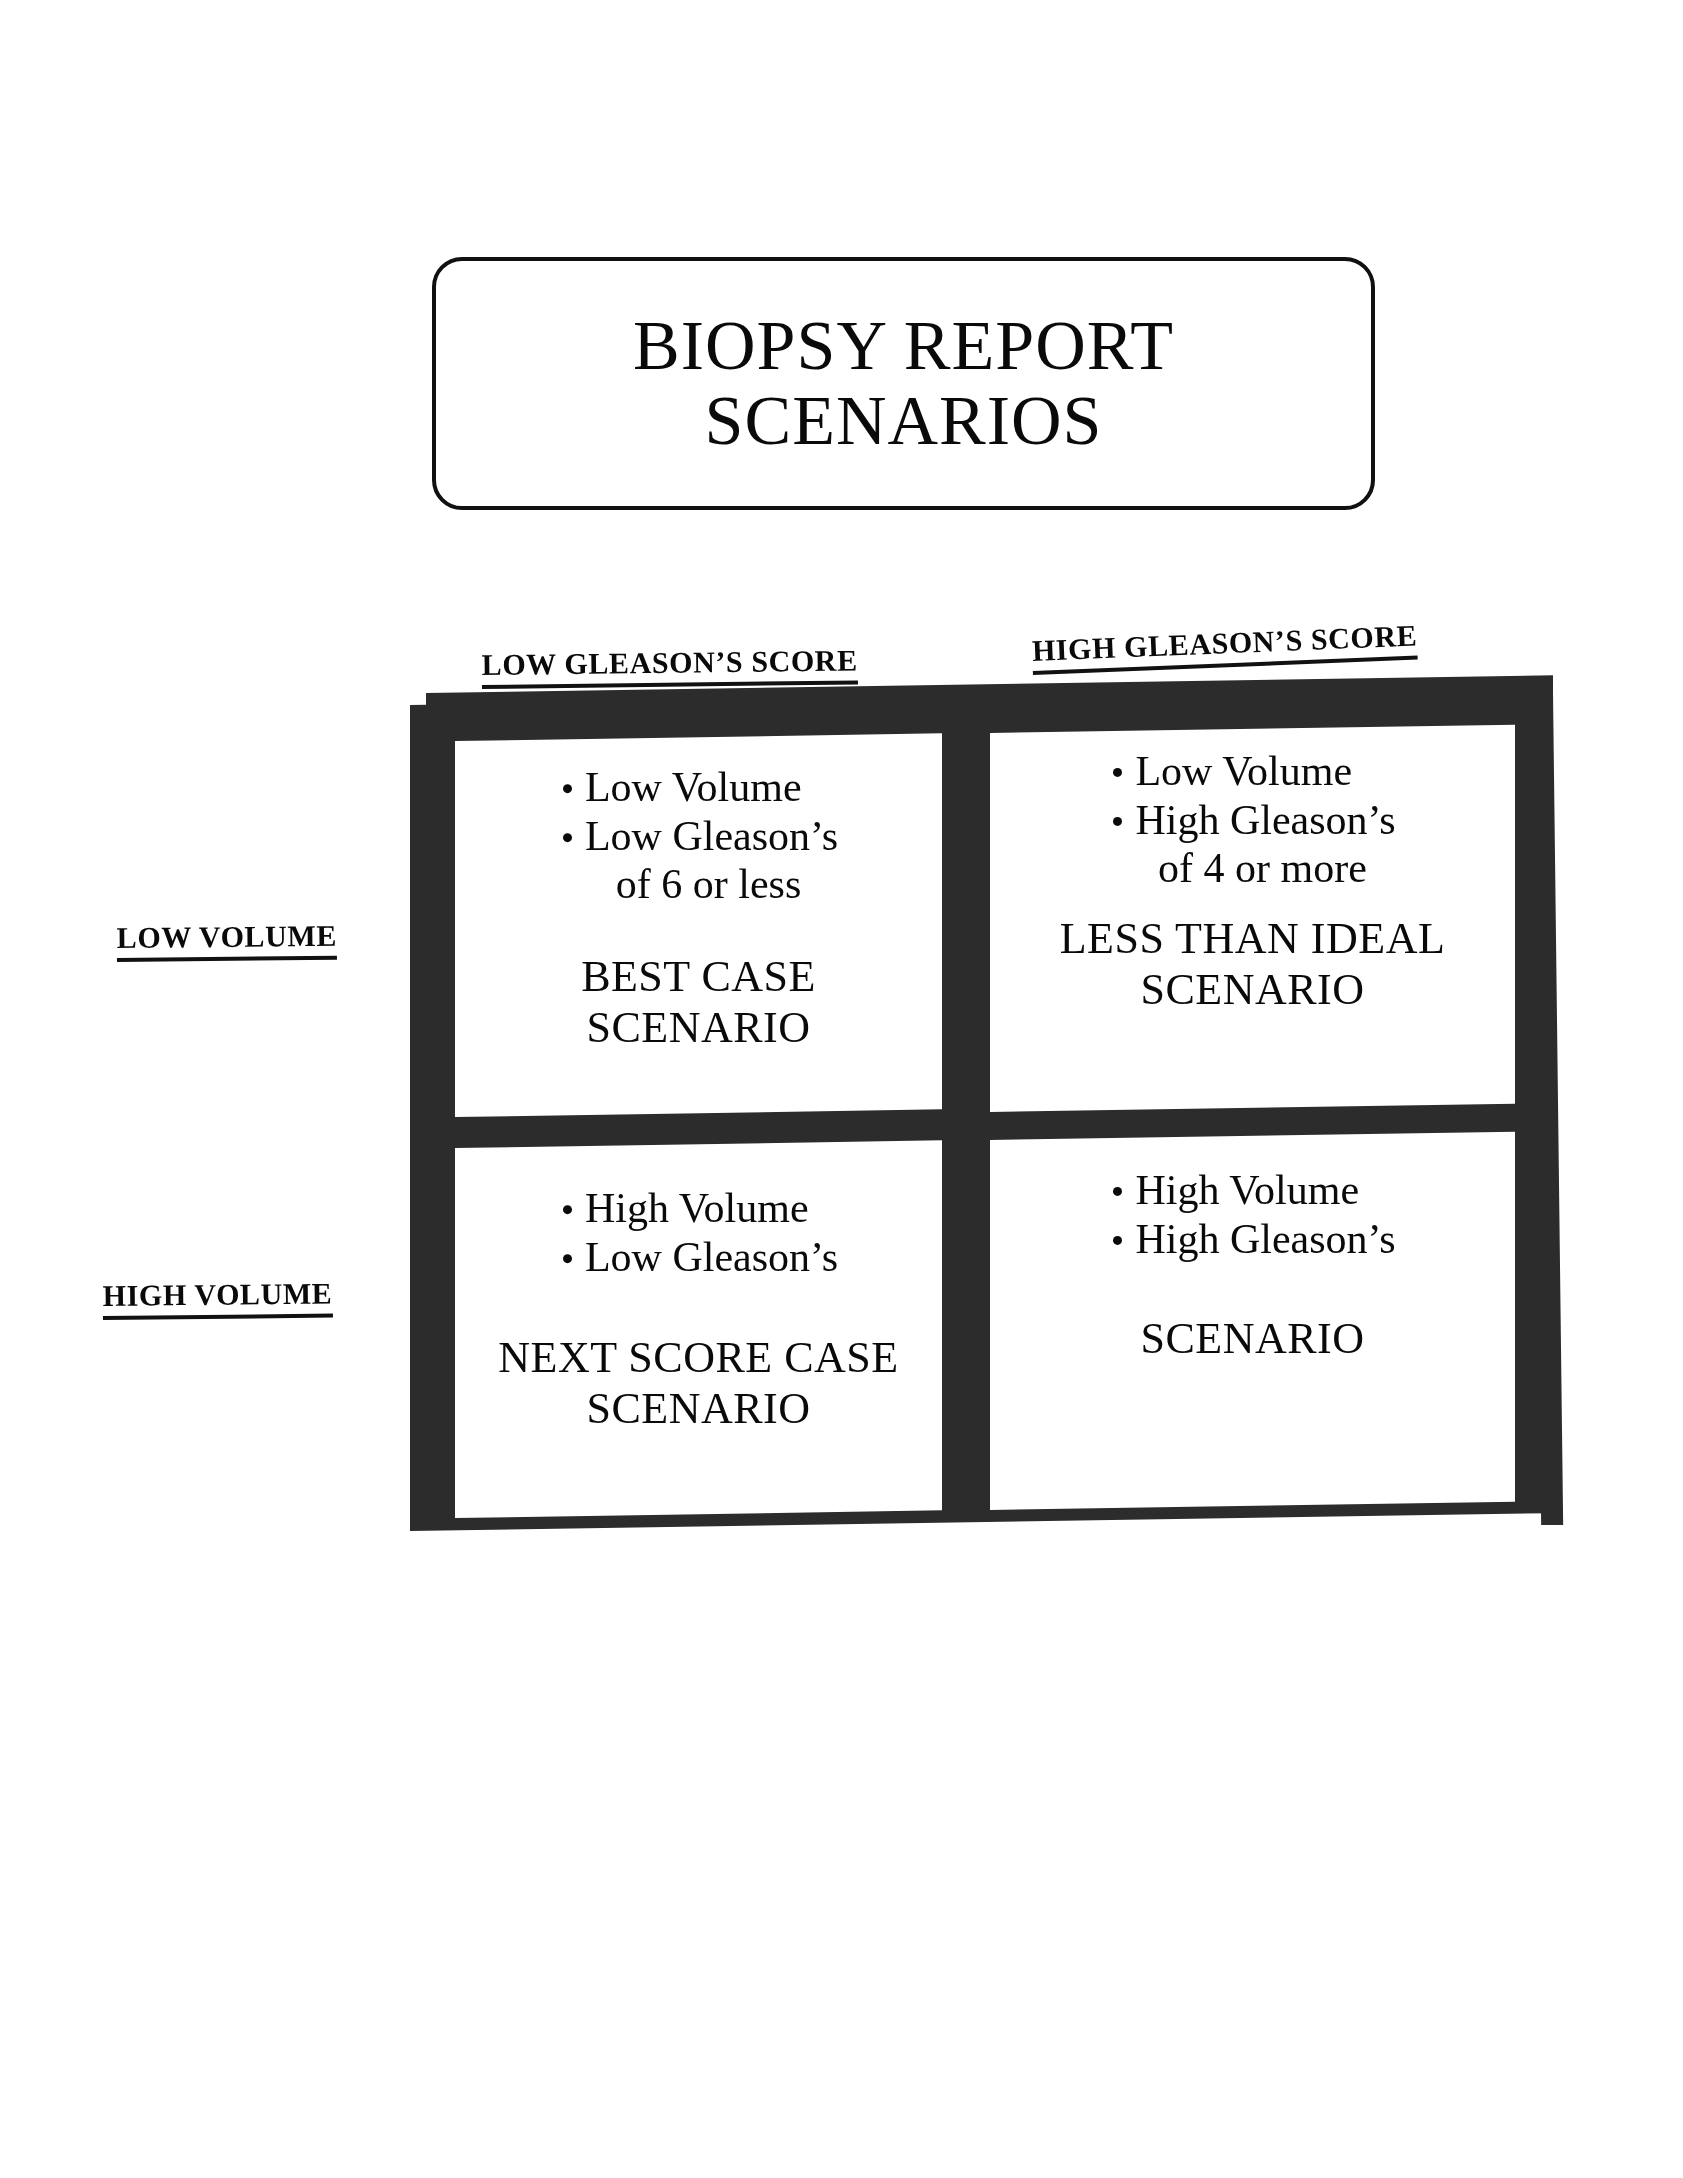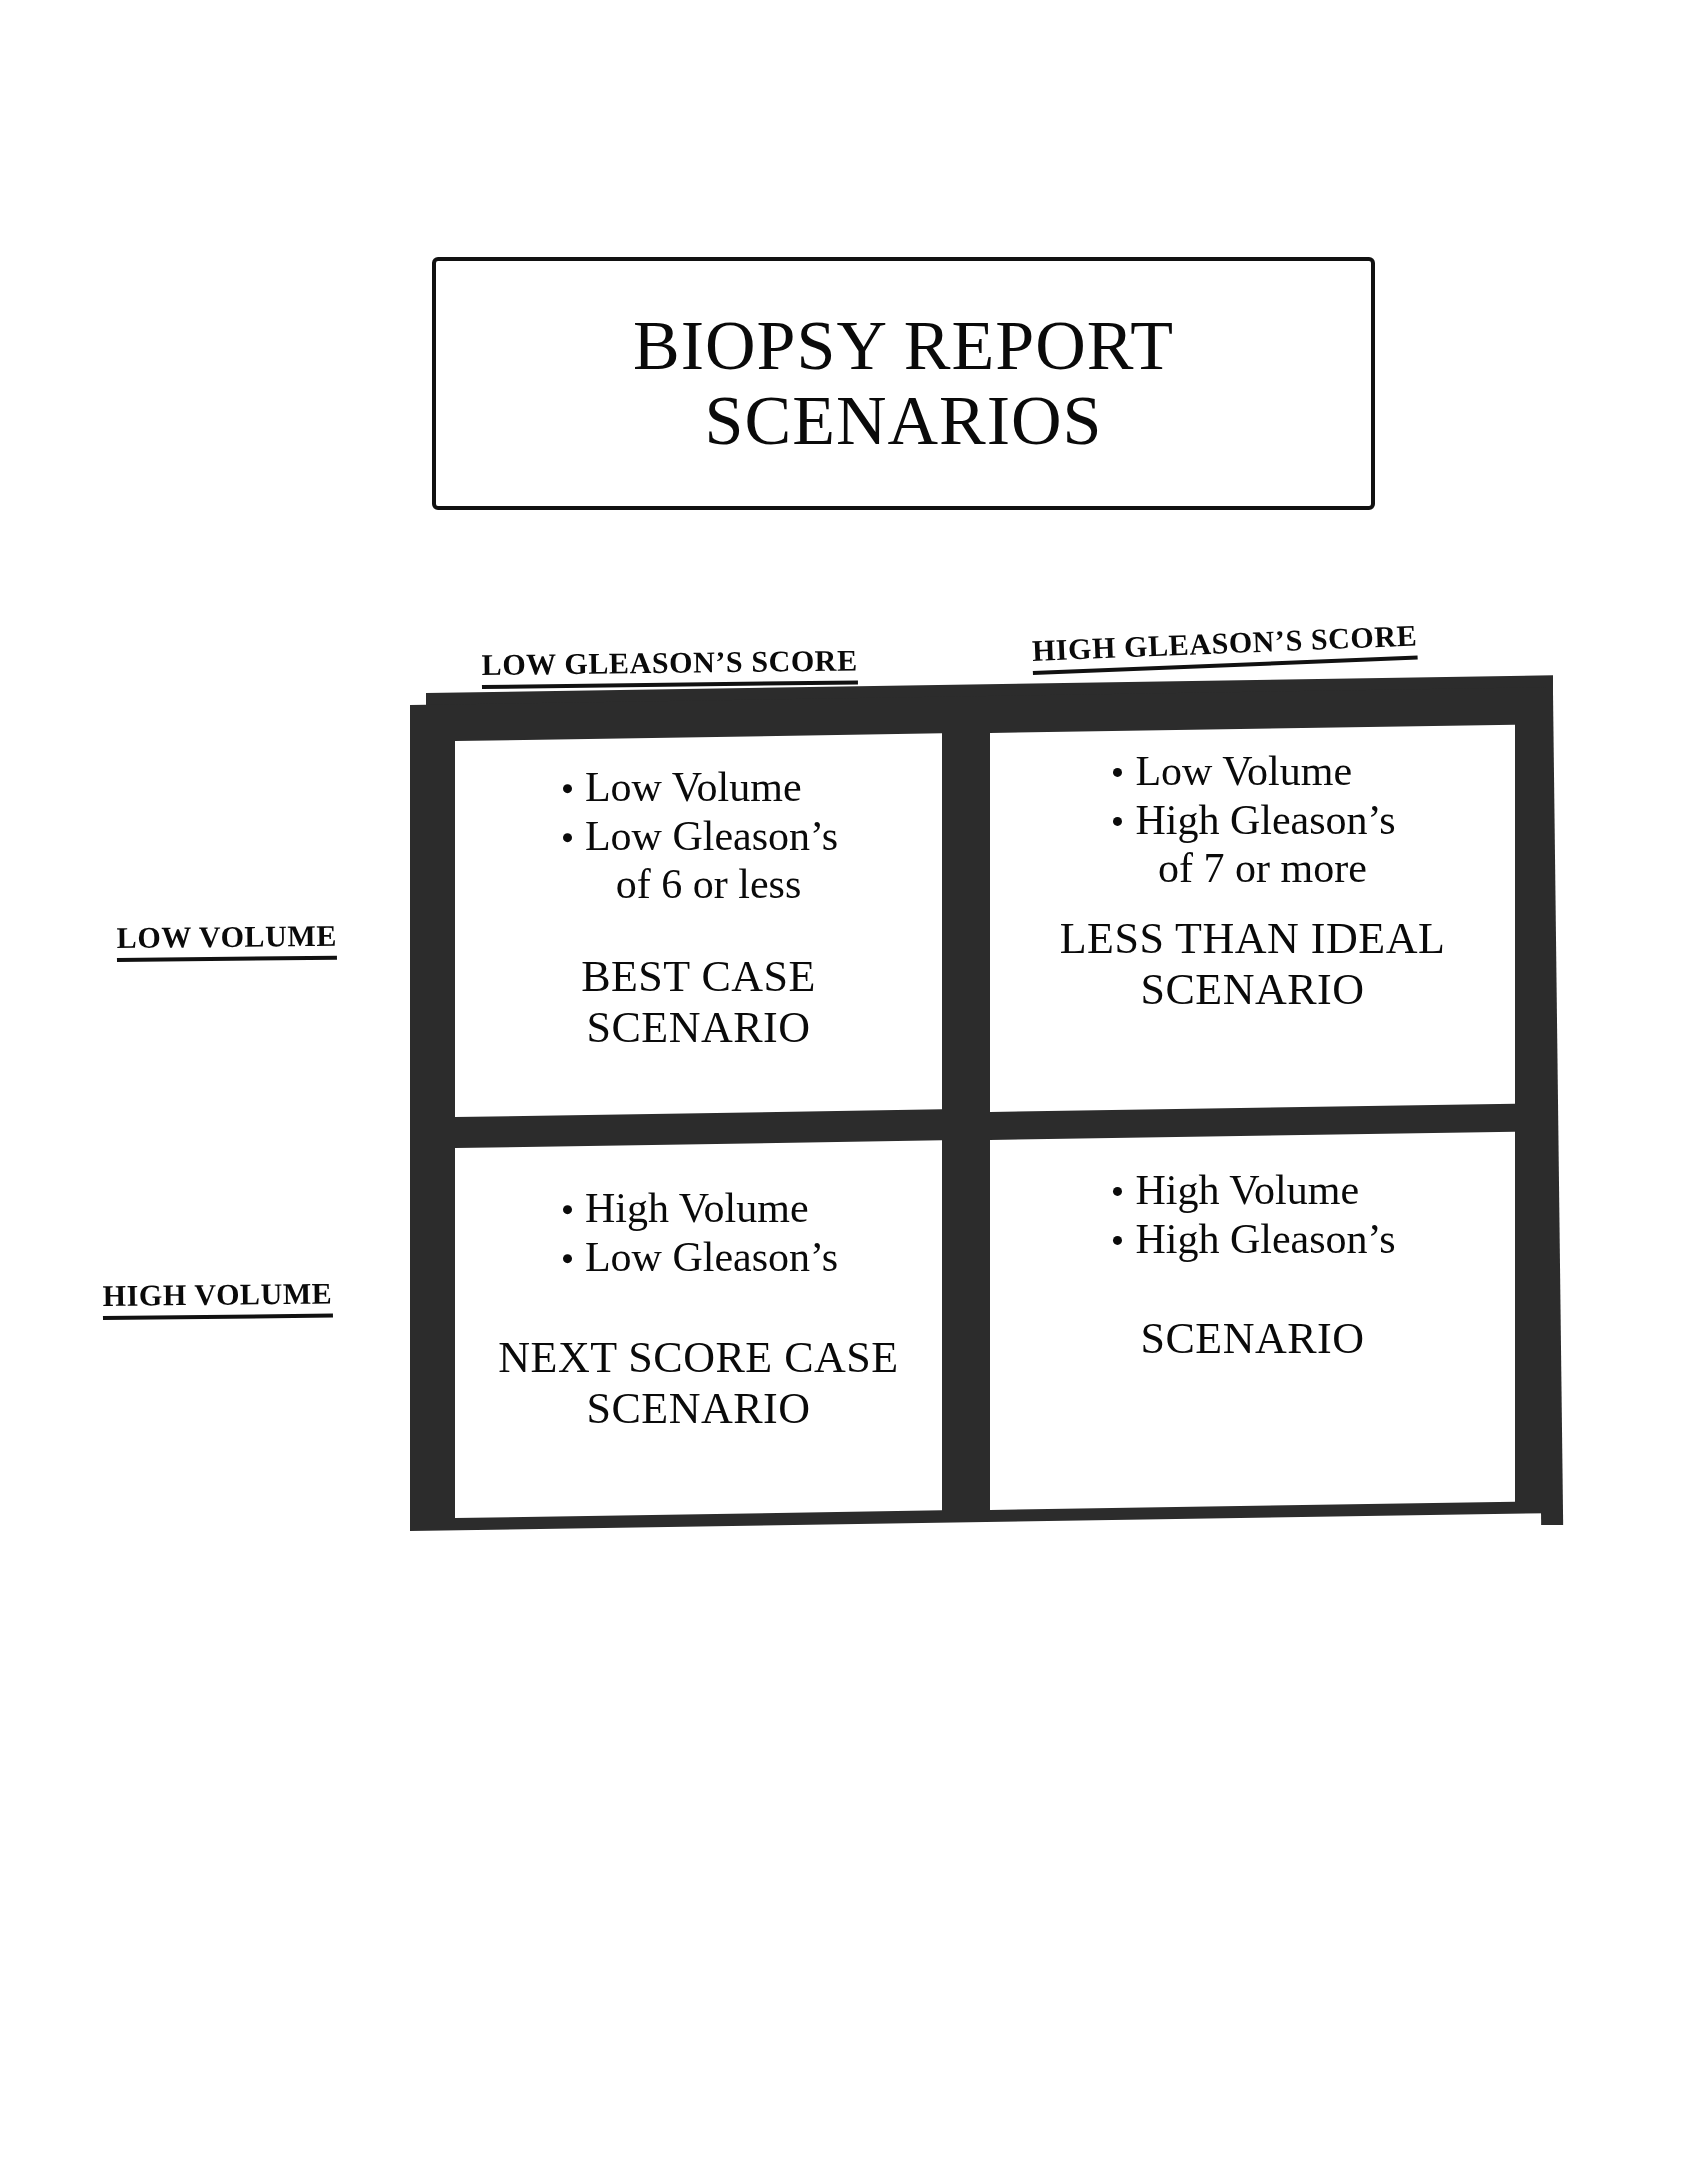--- a/index.html
+++ b/index.html
@@ -18,21 +18,21 @@
   }
 
   
   #title-box {
     position: absolute;
     left: 432px;
     top: 257px;
     width: 943px;
     height: 253px;
     border: 4px solid #111111;
-    border-radius: 6px;
+    border-radius: 30px;
     box-sizing: border-box;
     display: flex;
     flex-direction: column;
     align-items: center;
     justify-content: center;
     background: #ffffff;
   }
   #title-box .tline {
     font-size: 70px;
     line-height: 1.06;
@@ -232,21 +232,21 @@
       <div class="bullets">
         <div class="bullet-line">
           <span class="dot"></span>
           <span>Low Volume</span>
         </div>
         <div class="bullet-line">
           <span class="dot"></span>
           <span>High Gleason’s</span>
         </div>
       </div>
-      <div class="bullet-cont">of 7 or more</div>
+      <div class="bullet-cont">of 4 or more</div>
       <div class="verdict">
         <div>LESS THAN IDEAL</div>
         <div>SCENARIO</div>
       </div>
     </div>
   </div>
 
   <div class="cell" id="cell-bl">
     <div class="cell-inner">
       <div class="bullets">

